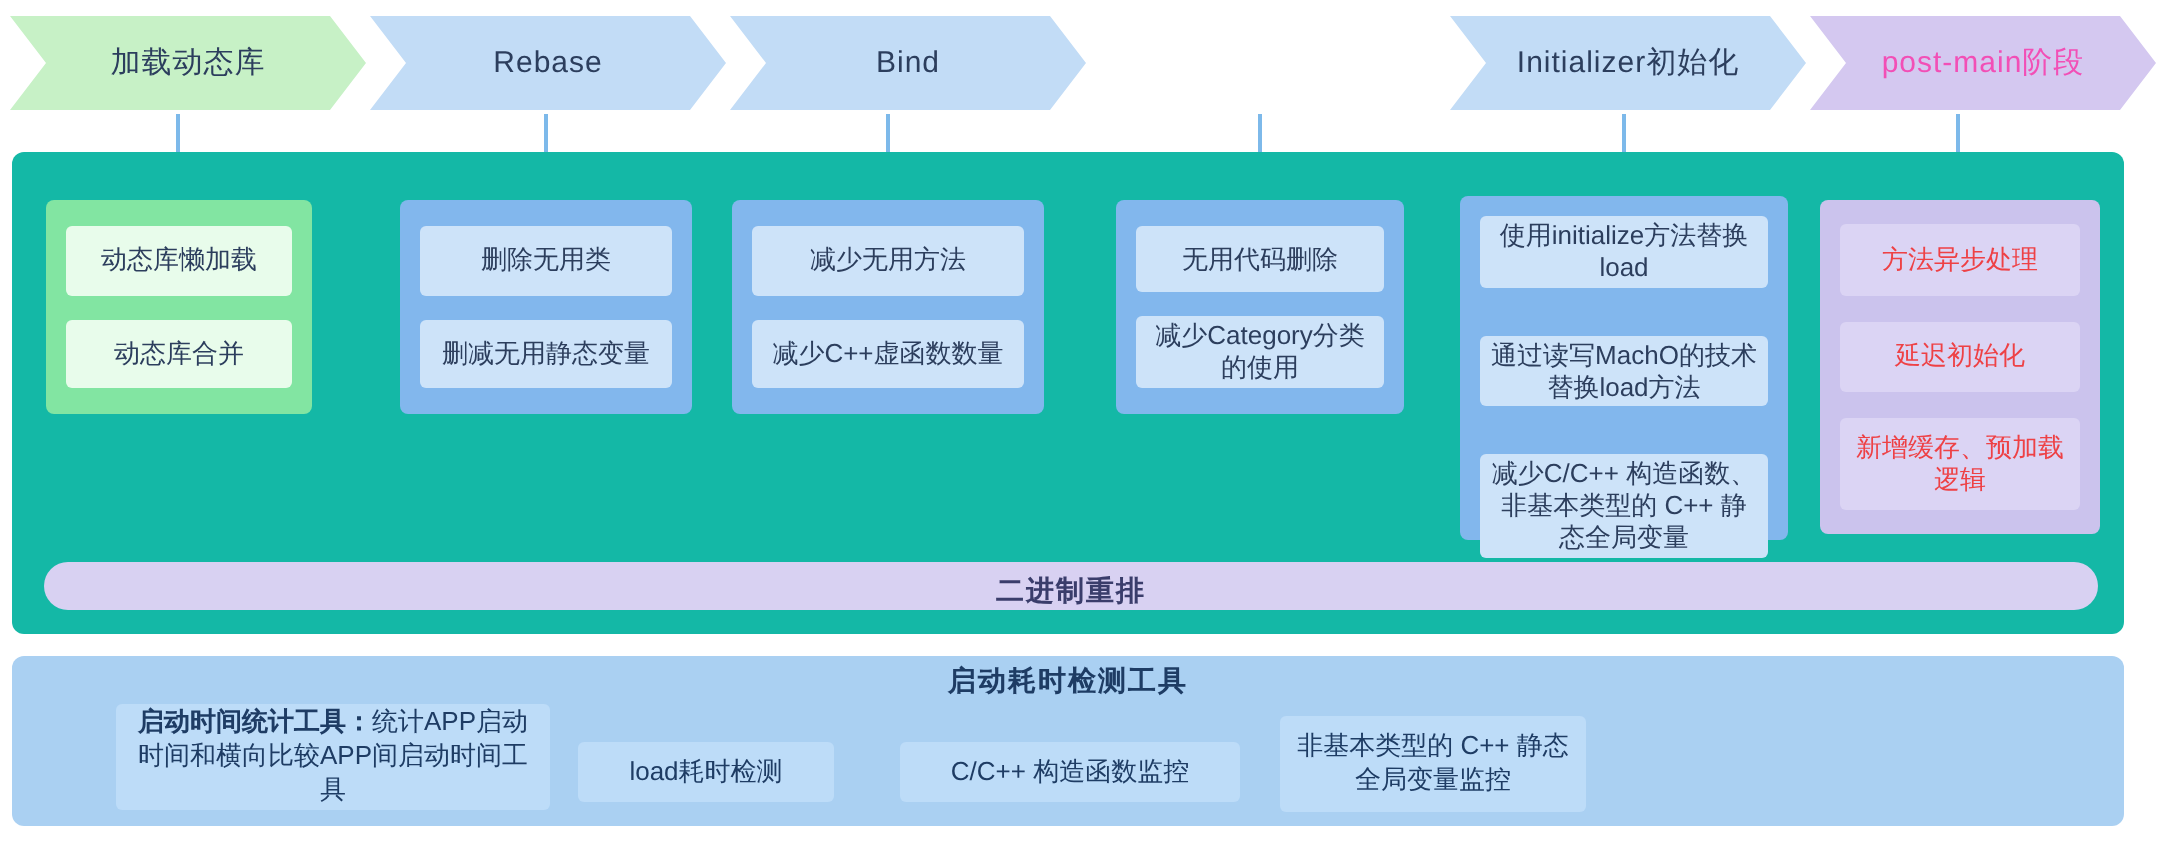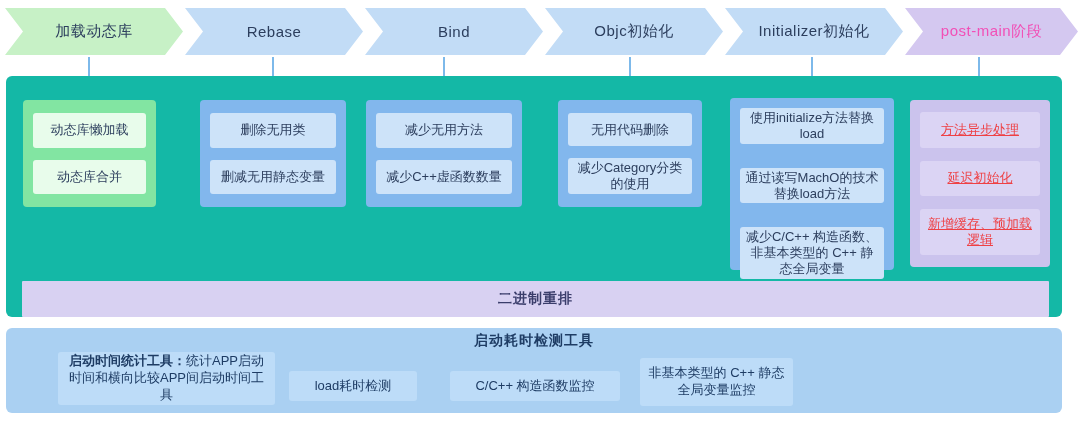--- a/index.html
+++ b/index.html
@@ -26,25 +26,25 @@
   .col{position:absolute;border-radius:4px;display:flex;flex-direction:column;}
   .col.green{background:#82e5a2;padding:13px 10px;gap:12px;}
   .col.blue{background:#82b7ed;padding:13px 10px;gap:12px;}
   .col.blue.tall{padding:10px;gap:24px;}
   .col.purple{background:#cbc3ed;padding:12px 10px;gap:13px;}
   .cell{border-radius:3px;display:flex;align-items:center;justify-content:center;
         text-align:center;font-size:13px;line-height:1.22;color:#2c3e5d;
         padding:2px 5px;flex:1;}
   .col.green .cell{background:#e8fceb;}
   .col.blue .cell{background:#cde3f9;}
-  .col.purple .cell{background:#dbd4f4;color:#ee4145;text-decoration:underline;}
+  .col.purple .cell{background:#dbd4f4;color:#ee4145;}
   .cell.f2{flex:1;} .cell.f4{flex:2;} .cell.p4{flex:4;} .cell.p3{flex:3;}
 
-  .binary-bar{position:absolute;left:16px;top:205px;width:1027px;height:36px;
-        background:#d8d1f2;border-radius:1px;display:flex;align-items:center;justify-content:center;
+  .binary-bar{position:absolute;left:16px;top:205px;width:1027px;height:24px;
+        background:#d8d1f2;border-radius:12px;display:flex;align-items:flex-end;justify-content:center;
         font-size:14px;font-weight:600;color:#3a3d6b;letter-spacing:1px;}
 
   
   .tools-panel{position:absolute;left:6px;top:328px;width:1056px;height:85px;
         background:#aad0f2;border-radius:6px;}
   .tools-title{position:absolute;top:4px;left:0;right:0;text-align:center;
         font-size:14px;font-weight:bold;color:#1e3c64;letter-spacing:1px;}
   .tool-box{position:absolute;background:#bddcf8;border-radius:3px;color:#1e3c64;
         font-size:13px;line-height:1.3;display:flex;align-items:center;justify-content:center;
         text-align:center;padding:2px 6px;box-sizing:border-box;}
@@ -57,23 +57,20 @@
 <div class="canvas">
 
   <div class="chevron green" style="left:5px">
     <span>加载动态库</span>
   </div>
   <div class="chevron blue" style="left:185px">
     <span>Rebase</span>
   </div>
   <div class="chevron blue" style="left:365px">
     <span>Bind</span>
-  </div>
-  <div class="chevron blue" style="left:545px">
-    <span>Objc初始化</span>
   </div>
   <div class="chevron blue" style="left:725px">
     <span>Initializer初始化</span>
   </div>
   <div class="chevron purple" style="left:905px;width:173px">
     <span>post-main阶段</span>
   </div>
 
   <div class="connector" style="left:88px"></div>
   <div class="connector" style="left:272px"></div>

